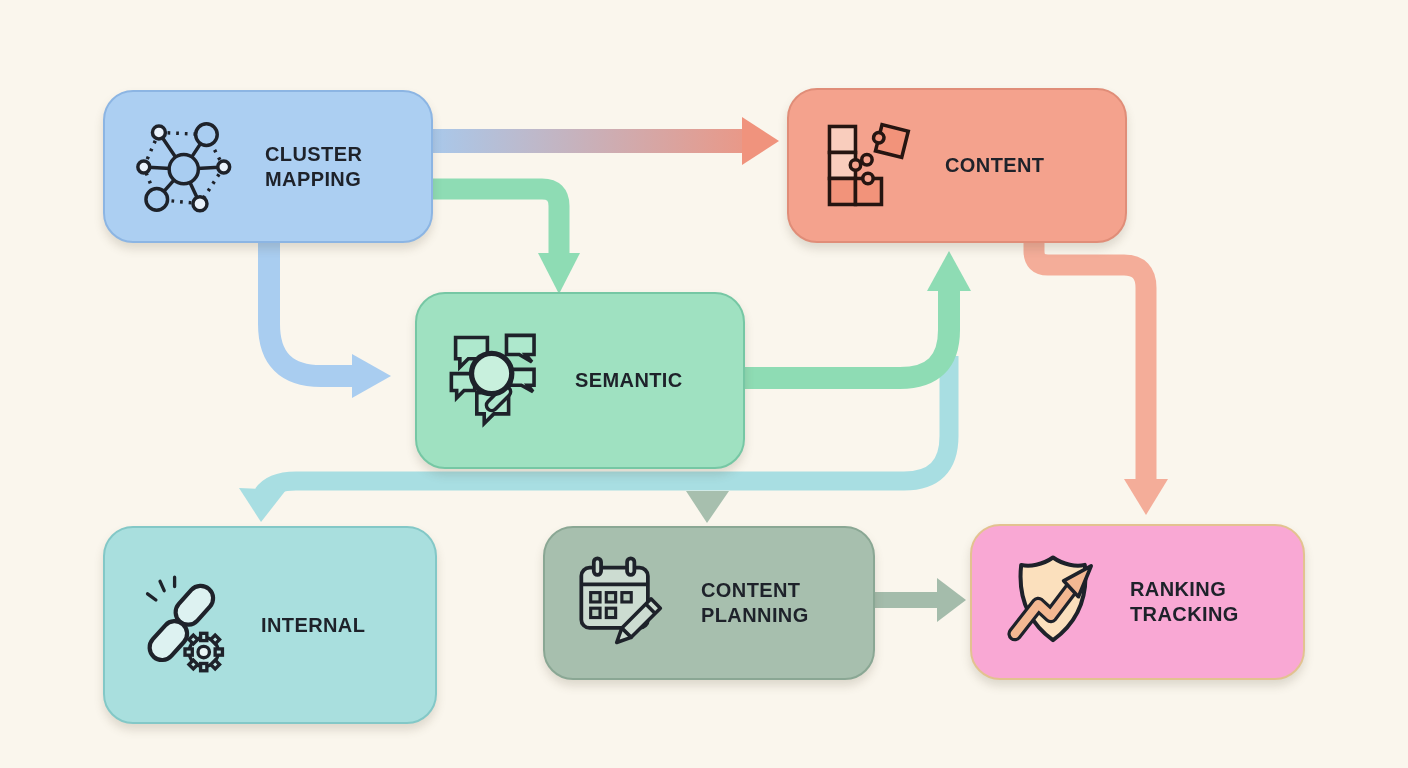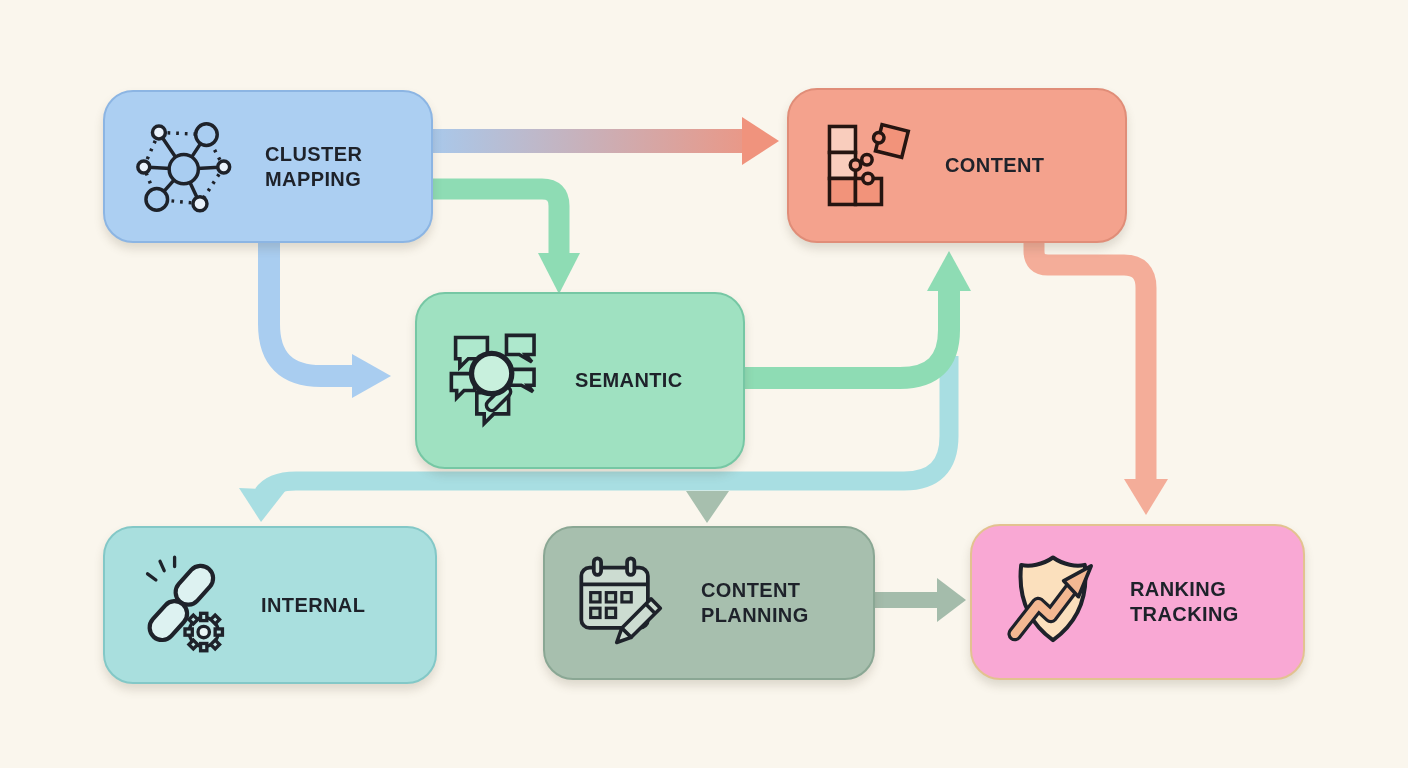--- a/index.html
+++ b/index.html
@@ -129,21 +129,21 @@
           <rect x="54" y="55" width="10" height="28" rx="5" fill="#aee8cd" stroke="#1e222a" stroke-width="3.4"></rect>
         </g>
         <circle cx="44" cy="42" r="19" fill="#c8f0dd" stroke="#1e222a" stroke-width="5"></circle>
       </svg>
     </span>
     <div class="label">
       <div>SEMANTIC</div>
     </div>
   </div>
 
-  <div class="node" style="left: 103px; top: 526px; width: 334px; height: 158px; background: rgb(169, 223, 222); border-color: rgb(131, 200, 199);">
+  <div class="node" style="left: 103px; top: 526px; width: 334px; height: 198px; background: rgb(169, 223, 222); border-color: rgb(131, 200, 199);">
     <span class="icon">
       <svg width="104" height="104" viewBox="0 0 100 100">
         <g stroke="#1e222a" stroke-width="3.2" fill="none" stroke-linecap="round">
           <path d="M14 20 L22 26 M26 8 L30 17 M40 4 L40 13"></path>
         </g>
         <g fill="#ddf2f1" stroke="#1e222a" stroke-width="4">
           <rect x="47" y="10" width="24" height="42" rx="12" transform="rotate(42 59 31)"></rect>
           <rect x="22" y="44" width="24" height="42" rx="12" transform="rotate(42 34 65)"></rect>
         </g>
         <g stroke="#1e222a" stroke-width="3.2">

